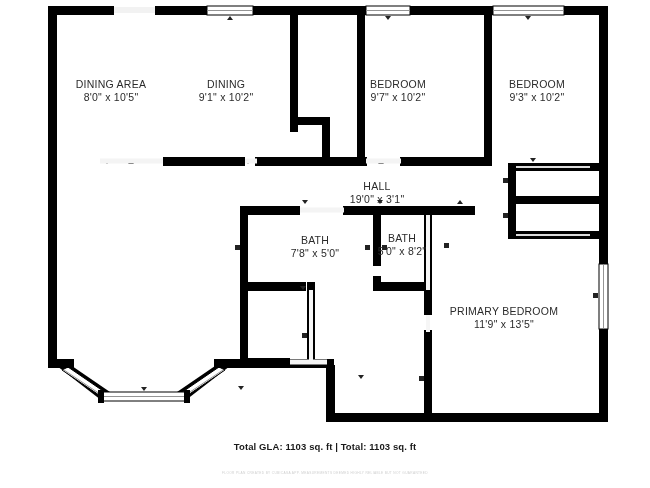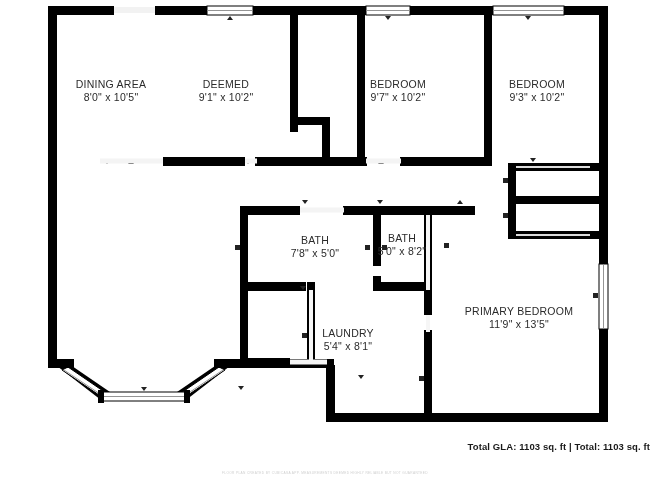--- a/index.html
+++ b/index.html
@@ -54,21 +54,20 @@
     left: 0;
     width: 650px;
     text-align: center;
   }
   #summary-line1 {
     font-size: 9.5px;
     font-weight: bold;
     color: #1a1a1a;
     line-height: 13px;
     letter-spacing: 0.1px;
-    text-align: right;
   }
   #summary-line2 {
     font-size: 9px;
     color: #333333;
     line-height: 12px;
   }
   #disclaimer {
     position: absolute;
     left: 0;
     width: 650px;
@@ -234,52 +233,52 @@
     </g>
 
   </svg>
 
   <div class="room-label" style="left:111px; top:91px;">
     <span class="rname">DINING AREA</span>
     <span class="rdim">8'0" x 10'5"</span>
   </div>
 
   <div class="room-label" style="left:226px; top:91px;">
-    <span class="rname">DEEMED</span>
+    <span class="rname">DINING</span>
     <span class="rdim">9'1" x 10'2"</span>
   </div>
 
   <div class="room-label" style="left:398px; top:91px;">
     <span class="rname">BEDROOM</span>
     <span class="rdim">9'7" x 10'2"</span>
   </div>
 
   <div class="room-label" style="left:537px; top:91px;">
     <span class="rname">BEDROOM</span>
     <span class="rdim">9'3" x 10'2"</span>
   </div>
 
+  <div class="room-label" style="left:377px; top:193px;">
+    <span class="rname">HALL</span>
+    <span class="rdim">19'0" x 3'1"</span>
+  </div>
 
   <div class="room-label" style="left:315px; top:247px;">
     <span class="rname">BATH</span>
     <span class="rdim">7'8" x 5'0"</span>
   </div>
 
   <div class="room-label" style="left:402px; top:245px;">
     <span class="rname">BATH</span>
     <span class="rdim">5'0" x 8'2"</span>
   </div>
 
 
-  <div class="room-label" style="left:348px; top:340px;">
-    <span class="rname">LAUNDRY</span>
-    <span class="rdim">5'4" x 8'1"</span>
-  </div>
-
-  <div class="room-label" style="left:519px; top:318px;">
+
+  <div class="room-label" style="left:504px; top:318px;">
     <span class="rname">PRIMARY BEDROOM</span>
     <span class="rdim">11'9" x 13'5"</span>
   </div>
 
   <div id="summary" style="top:440px;">
     <div id="summary-line1">Total GLA: 1103 sq. ft  |  Total: 1103 sq. ft</div>
   </div>
 
   <div id="disclaimer" style="top:470px;">FLOOR PLAN CREATED BY CUBICASA APP. MEASUREMENTS DEEMED HIGHLY RELIABLE BUT NOT GUARANTEED</div>
 

